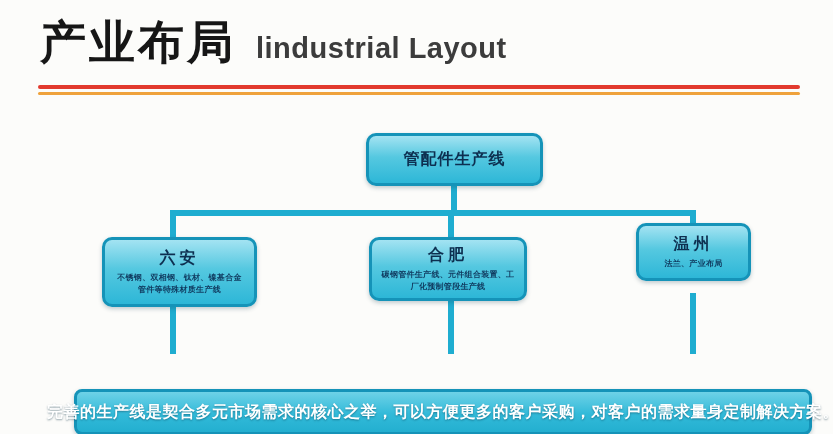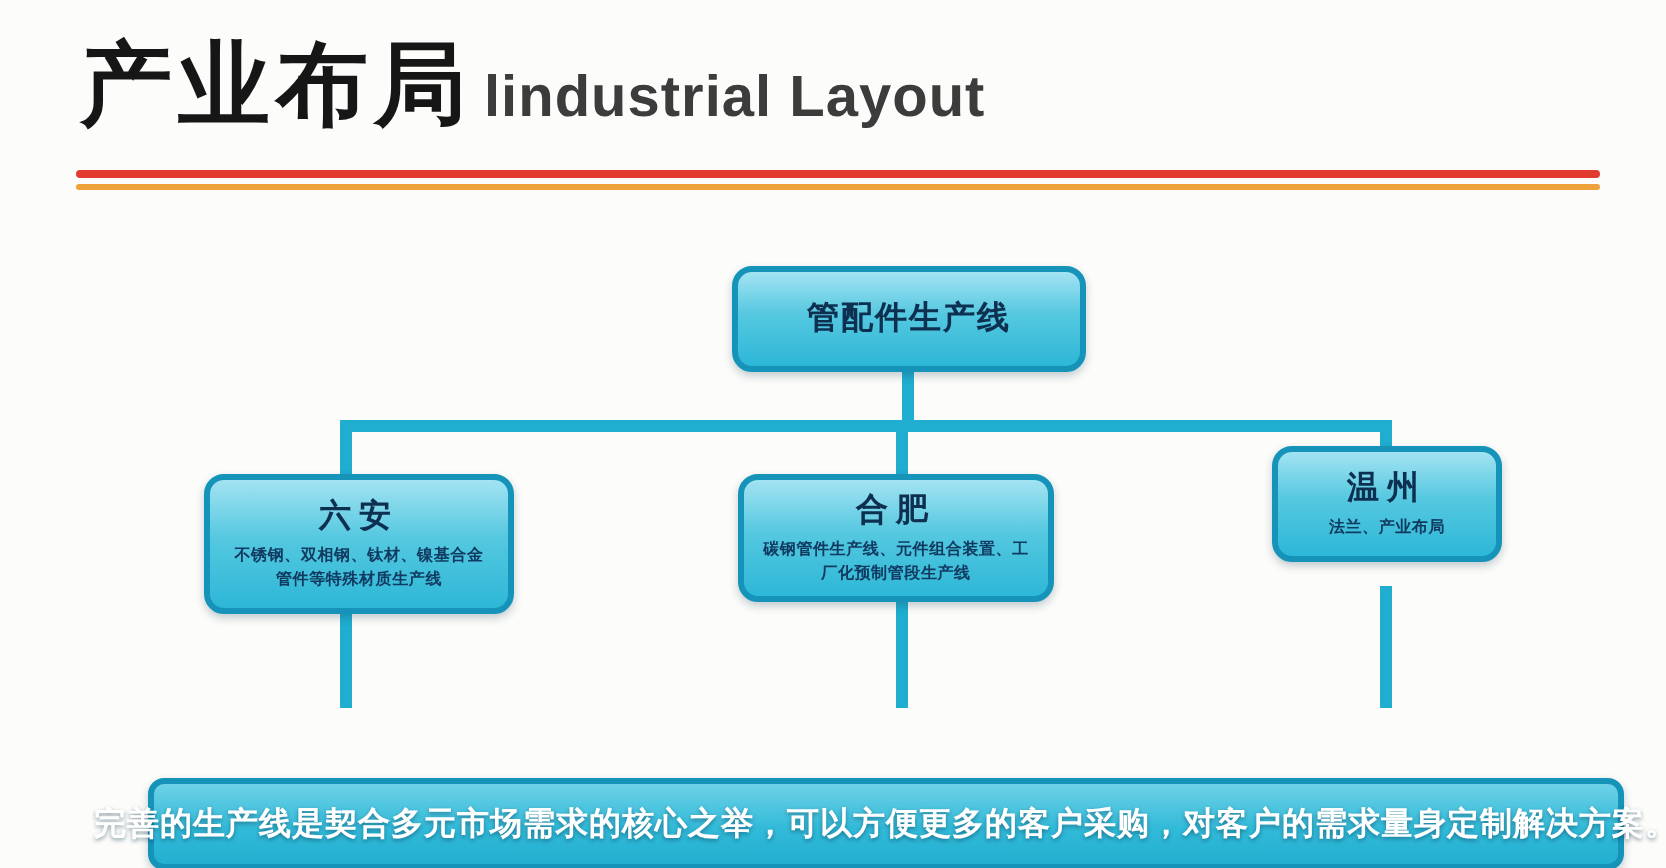--- a/index.html
+++ b/index.html
@@ -5,21 +5,21 @@
   html,body { margin:0; padding:0; background:#e9e9e7; }
   .canvas {
     position:relative; width:833px; height:434px;
     background:#fcfcfa;
     font-family:"Liberation Sans", sans-serif;
     overflow:hidden;
     margin:0 auto;
   }
 
   
-  .header { position:absolute; left:40px; top:12px; display:flex; align-items:baseline; gap:6px; }
+  .header { position:absolute; left:40px; top:12px; display:flex; align-items:baseline; gap:20px; }
   .title-zh { font-size:46px; font-weight:900; color:#161616; letter-spacing:3px; }
   .title-en { font-size:29px; font-weight:800; color:#3c3c3c; letter-spacing:0.5px; }
 
   .rules { position:absolute; left:38px; top:85px; width:762px; }
   .rule-red    { height:4px; background:#e23a2e; border-radius:2px; }
   .rule-orange { height:3px; background:#efa23c; border-radius:2px; margin-top:3px; }
 
   
   .node {
     position:absolute; box-sizing:border-box;

